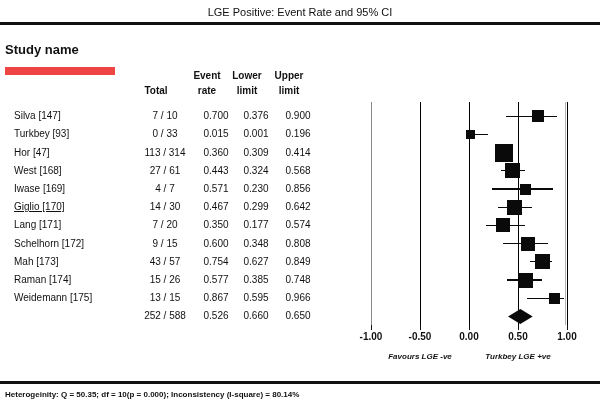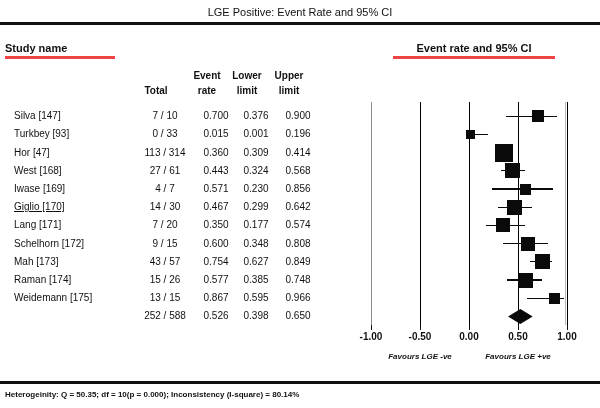--- a/index.html
+++ b/index.html
@@ -4,21 +4,21 @@
 <style>
   html,body{margin:0;padding:0;background:#fff;}
   #canvas{
     position:relative;width:600px;height:408px;background:#ffffff;
     font-family:"Liberation Sans","DejaVu Sans",sans-serif;color:#111;
     overflow:hidden;
   }
   .abs{position:absolute;}
   .title{left:0;top:6;width:600px;text-align:center;font-size:11px;}
   .rule{left:0;width:600px;height:3px;background:#111;}
-  .sec-header{font-size:11px;font-weight:bold;border-bottom:3px solid #ef4444;padding-bottom:2px;}
+  .sec-header{font-size:13px;font-weight:bold;border-bottom:8px solid #ef4444;padding-bottom:10px;}
   .col-header{font-size:10px;font-weight:bold;text-align:center;white-space:pre-line;line-height:15px;}
   .row-cell{font-size:10px;line-height:18.2px;height:18.2px;overflow:hidden;margin-left:9px;}
   .cell-c{text-align:center;}
   .gridline{width:1px;}
   .tickmark{width:1px;height:5px;background:#111;}
   .ticklabel{font-size:10px;font-weight:bold;text-align:center;width:40px;}
   .favours{font-size:8px;font-weight:bold;text-align:center;width:140px;font-style:italic;}
   .ci-line{height:1.3px;background:#0a0a0a;}
   .square{background:#0a0a0a;}
   .diamond{background:#0a0a0a;clip-path:polygon(0 50%,50% 0,100% 50%,50% 100%);}
@@ -26,21 +26,20 @@
 </style>
 </head>
 <body>
 
 <div id="canvas">
 
   <div class="abs title" style="left:0;top:6px;">LGE Positive: Event Rate and 95% CI</div>
   <div class="abs rule" style="top:22px;"></div>
 
   <div class="abs sec-header" style="left:5px;top:42px;width:110px;">Study name</div>
-  <div class="abs sec-header" style="left:393px;top:42px;width:162px;text-align:center;">Event rate and 95% CI</div>
 
   <div class="abs col-header" style="left:182px;top:68px;width:50px;">Event
 rate</div>
   <div class="abs col-header" style="left:120px;top:83px;width:72px;">Total</div>
   <div class="abs col-header" style="left:222px;top:68px;width:50px;">Lower
 limit</div>
   <div class="abs col-header" style="left:264px;top:68px;width:50px;">Upper
 limit</div>
 
   <div id="rows-layer">
@@ -95,21 +94,21 @@
       <div class="abs row-cell cell-c" style="left:222px;top:270.9px;width:50px;">0.385</div>
       <div class="abs row-cell cell-c" style="left:264px;top:270.9px;width:50px;">0.748</div>
       <div class="abs row-cell" style="left:5px;top:289.1px;width:118px;">Weidemann [175]</div>
       <div class="abs row-cell cell-c" style="left:120px;top:289.1px;width:72px;">13 / 15</div>
       <div class="abs row-cell cell-c" style="left:182px;top:289.1px;width:50px;">0.867</div>
       <div class="abs row-cell cell-c" style="left:222px;top:289.1px;width:50px;">0.595</div>
       <div class="abs row-cell cell-c" style="left:264px;top:289.1px;width:50px;">0.966</div>
       <div class="abs row-cell" style="left:5px;top:307.3px;width:118px;"></div>
       <div class="abs row-cell cell-c" style="left:120px;top:307.3px;width:72px;">252 / 588</div>
       <div class="abs row-cell cell-c" style="left:182px;top:307.3px;width:50px;">0.526</div>
-      <div class="abs row-cell cell-c" style="left:222px;top:307.3px;width:50px;">0.398</div>
+      <div class="abs row-cell cell-c" style="left:222px;top:307.3px;width:50px;">0.660</div>
       <div class="abs row-cell cell-c" style="left:264px;top:307.3px;width:50px;">0.650</div>
     </div>
   <div id="plot-layer">
       <div class="abs gridline" style="left:371px;top:102px;height:223px;background:#8a8a8a;"></div>
       <div class="abs tickmark" style="left:371px;top:325px;"></div>
       <div class="abs ticklabel" style="left:351px;top:331px;">-1.00</div>
       <div class="abs gridline" style="left:420px;top:102px;height:223px;background:#000000;"></div>
       <div class="abs tickmark" style="left:420px;top:325px;"></div>
       <div class="abs ticklabel" style="left:400px;top:331px;">-0.50</div>
       <div class="abs gridline" style="left:469px;top:102px;height:223px;background:#000000;"></div>
@@ -141,17 +140,17 @@
       <div class="abs ci-line" style="left:530.4px;top:261.2px;width:21.8px;"></div>
       <div class="abs square" style="left:535.4px;top:254.3px;width:15px;height:15px;"></div>
       <div class="abs ci-line" style="left:506.7px;top:279.4px;width:35.6px;"></div>
       <div class="abs square" style="left:518.0px;top:272.5px;width:15px;height:15px;"></div>
       <div class="abs ci-line" style="left:527.3px;top:297.6px;width:36.4px;"></div>
       <div class="abs square" style="left:548.5px;top:292.7px;width:11px;height:11px;"></div>
       <div class="abs diamond" style="left:508.0px;top:308.9px;width:24.7px;height:15px;"></div>
     </div>
 
   <div class="abs favours" style="left:350px;top:352px;">Favours LGE -ve</div>
-  <div class="abs favours" style="left:448px;top:352px;">Favours LGE +ve</div>
+  <div class="abs favours" style="left:448px;top:352px;">Turkbey LGE +ve</div>
 
   <div class="abs rule" style="top:381px;"></div>
   <div class="abs footnote" style="left:5px;top:390px;width:590px;">Heterogeinity: Q = 50.35; df = 10(p = 0.000); Inconsistency (I-square) = 80.14%</div>
 </div>
 
 </body></html>

